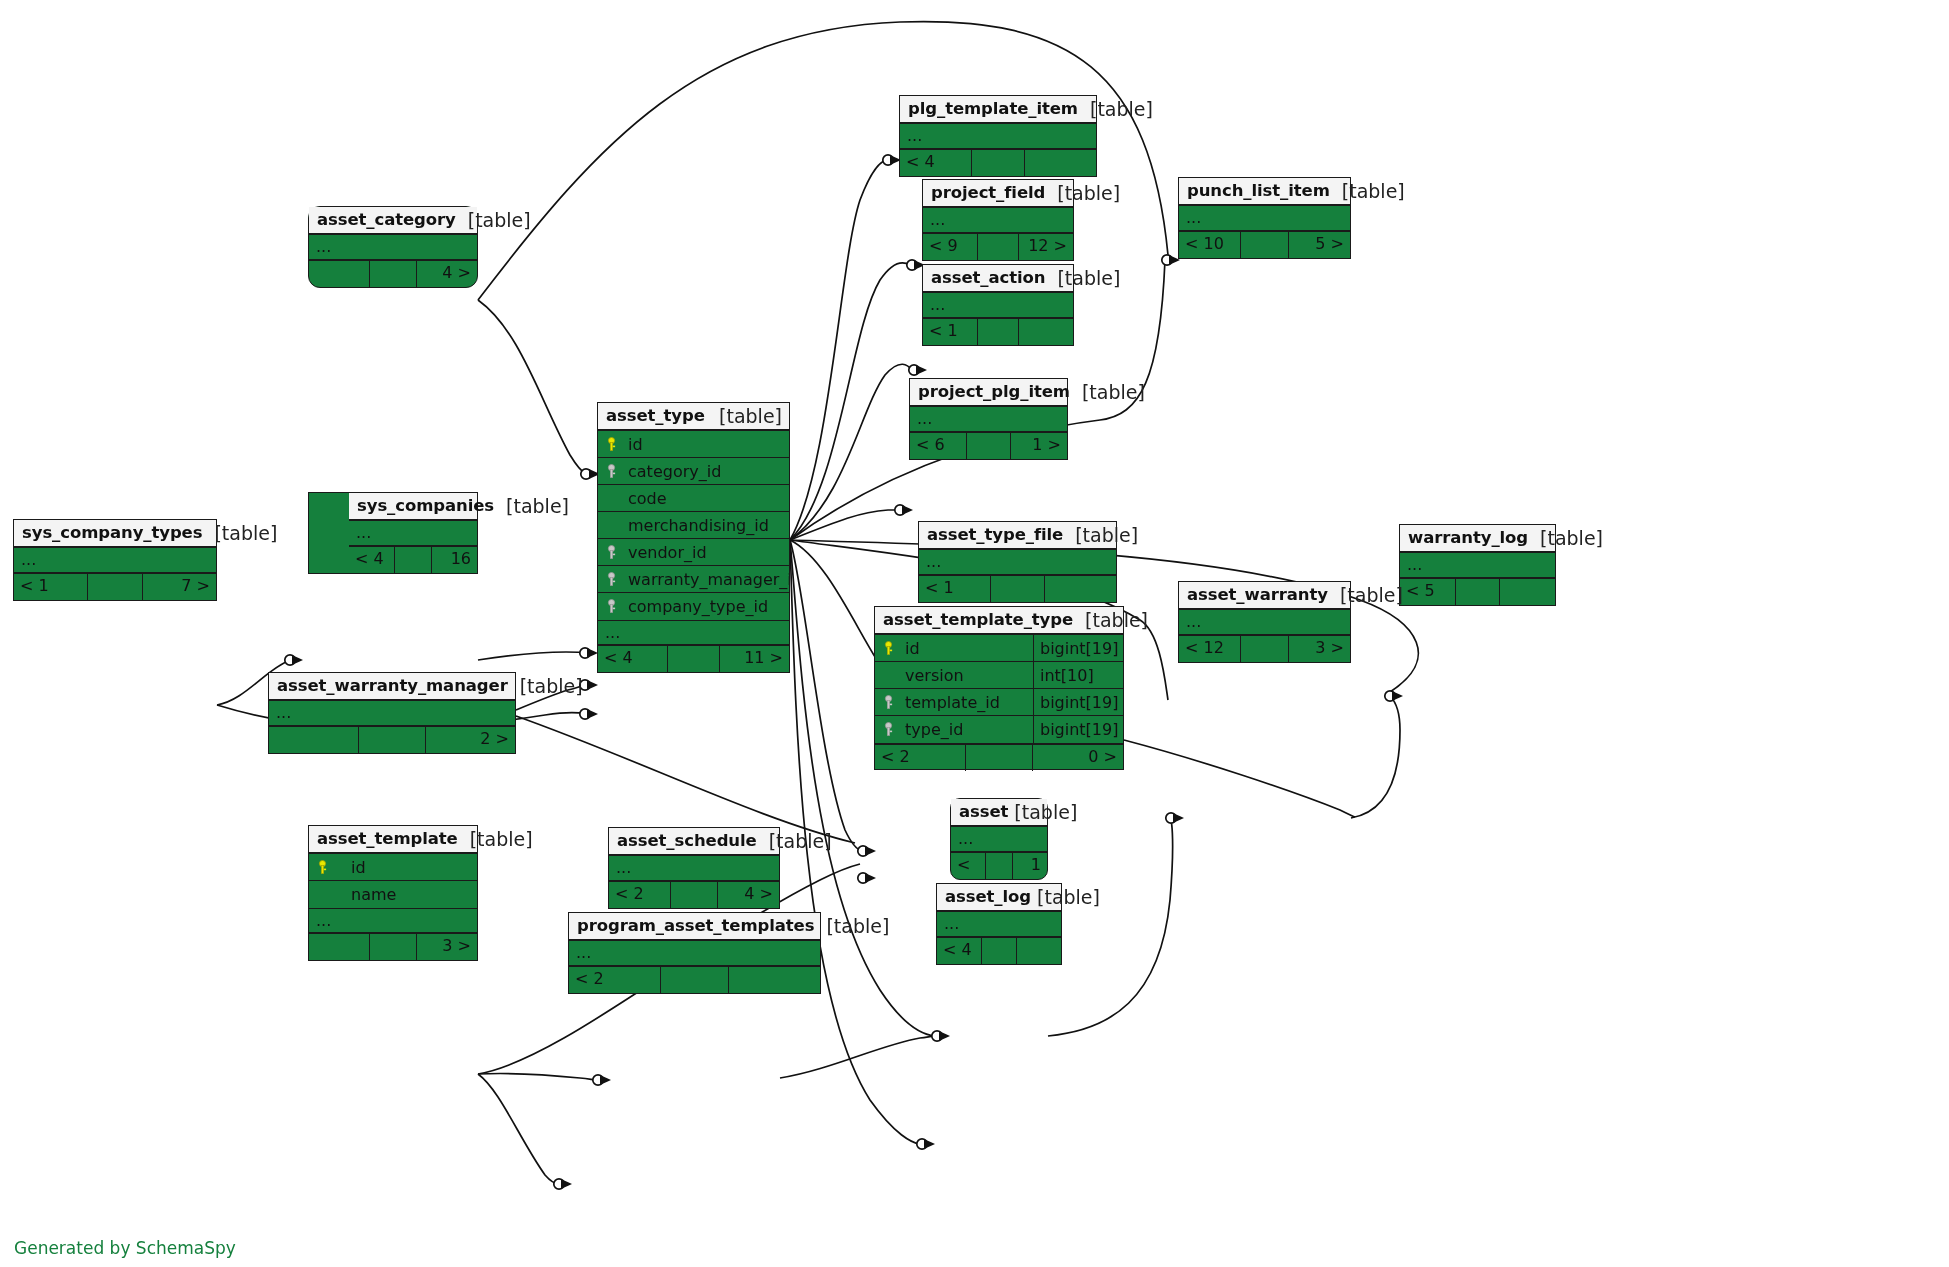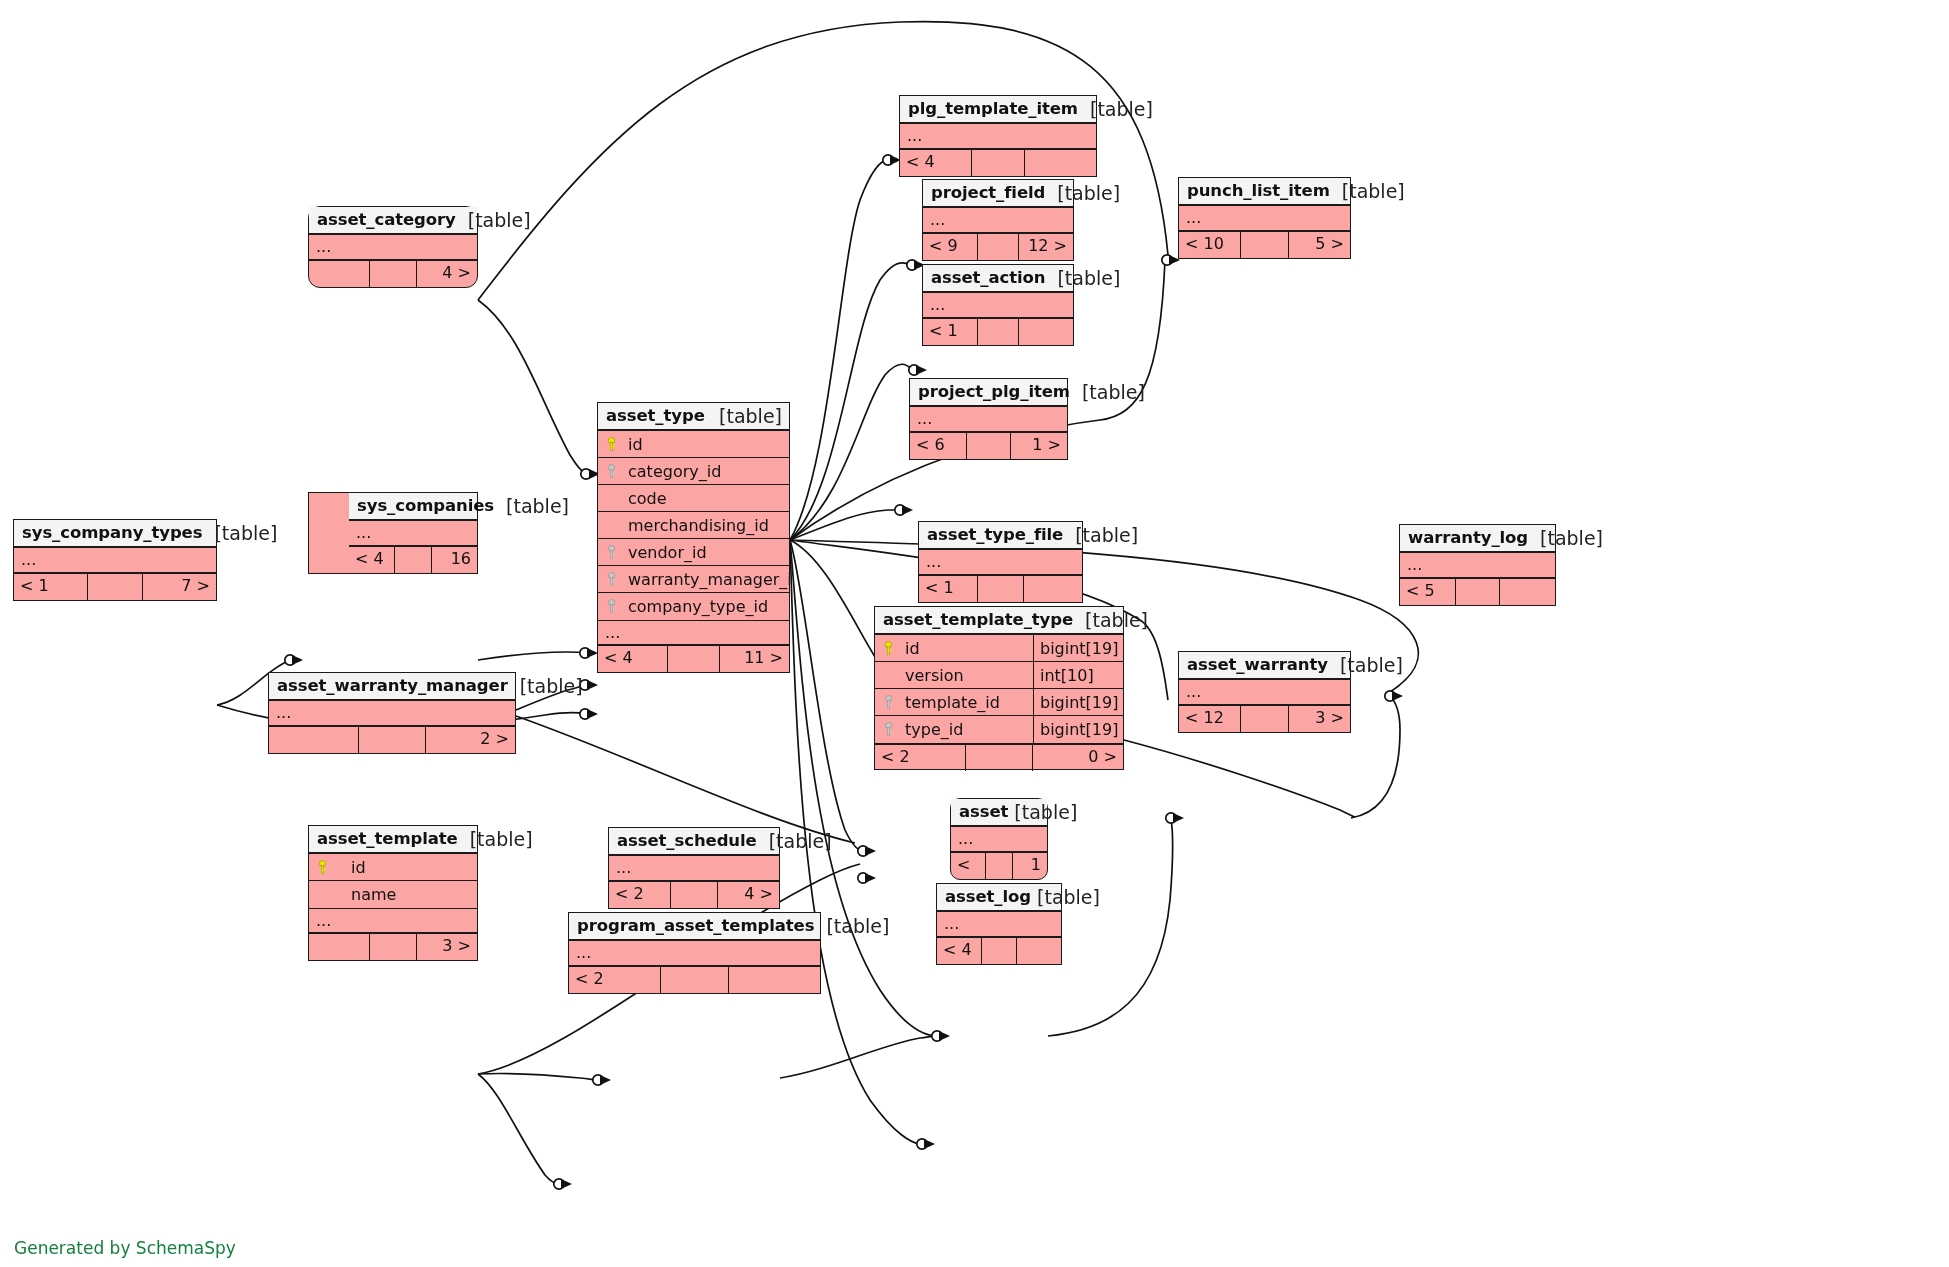--- a/index.html
+++ b/index.html
@@ -24,21 +24,21 @@
     position: absolute;
     left: 0;
     top: 0;
     width: 1949px;
     height: 1267px;
     pointer-events: none;
   }
   .table-node {
     position: absolute;
     border: 1.6px solid #1a1a1a;
-    background: #fca5a5;
+    background: #15803d;
     box-sizing: border-box;
     font-size: 16.5px;
     color: #111111;
     z-index: 5;
   }
   .tbl-title {
     background: #f4f4f4;
     border-bottom: 2.2px solid #1a1a1a;
     height: 28px;
     line-height: 28px;
@@ -415,21 +415,21 @@
       <span class="tbl-tag">[table]</span>
     </div>
     <div class="ellipsis-row">...</div>
     <div class="footer-row">
       <div class="footer-cell fc-left">&lt; 1</div>
       <div class="footer-cell fc-mid"></div>
       <div class="footer-cell fc-right">7 &gt;</div>
     </div>
   </div>
 
-  <div class="table-node" style="left:918px;top:521px;width:165px;">
+  <div class="table-node" style="left:918px;top:521px;width:199px;">
     <div class="tbl-title">
       <span class="tbl-name">asset_type_file</span>
       <span class="tbl-tag">[table]</span>
     </div>
     <div class="ellipsis-row">...</div>
     <div class="footer-row">
       <div class="footer-cell fc-left">&lt; 1</div>
       <div class="footer-cell fc-mid"></div>
       <div class="footer-cell fc-right"></div>
     </div>
@@ -493,21 +493,21 @@
         <span class="col-type" style="width:90px;">bigint[19]</span>
       </div>
     </div>
     <div class="footer-row" style="border-top:2px solid #1a1a1a;">
       <div class="footer-cell fc-left">&lt; 2</div>
       <div class="footer-cell fc-mid"></div>
       <div class="footer-cell fc-right">0 &gt;</div>
     </div>
   </div>
 
-  <div class="table-node" style="left:1178px;top:651px;width:173px;">
+  <div class="table-node" style="left:1178px;top:581px;width:173px;">
     <div class="tbl-title">
       <span class="tbl-name">asset_warranty</span>
       <span class="tbl-tag">[table]</span>
     </div>
     <div class="ellipsis-row">...</div>
     <div class="footer-row">
       <div class="footer-cell fc-left">&lt; 12</div>
       <div class="footer-cell fc-mid"></div>
       <div class="footer-cell fc-right">3 &gt;</div>
     </div>

